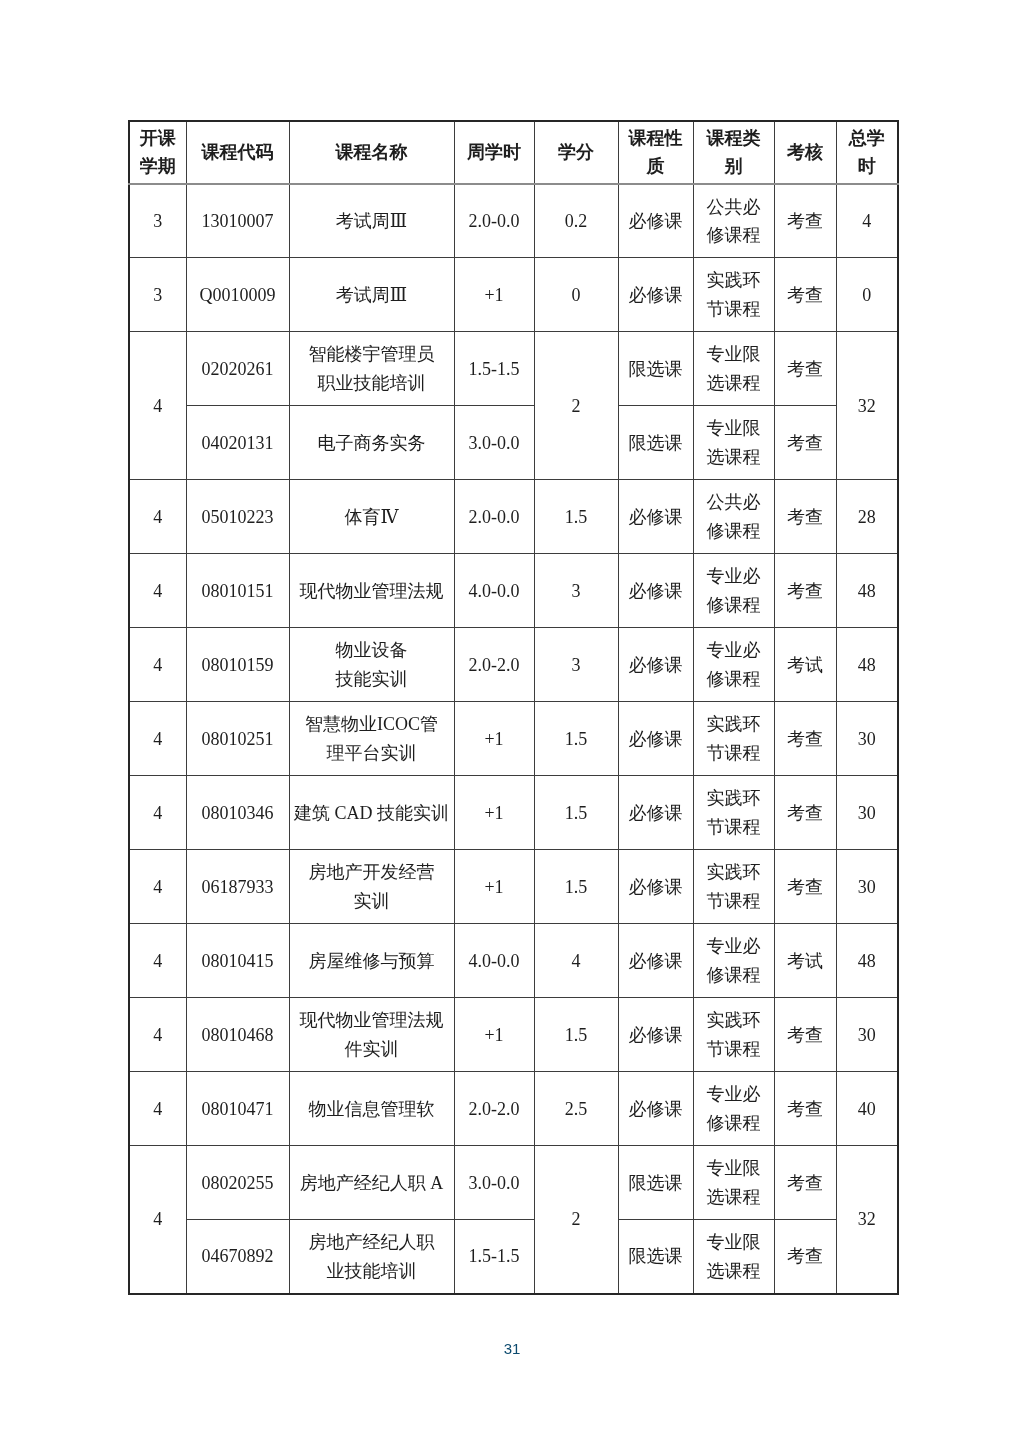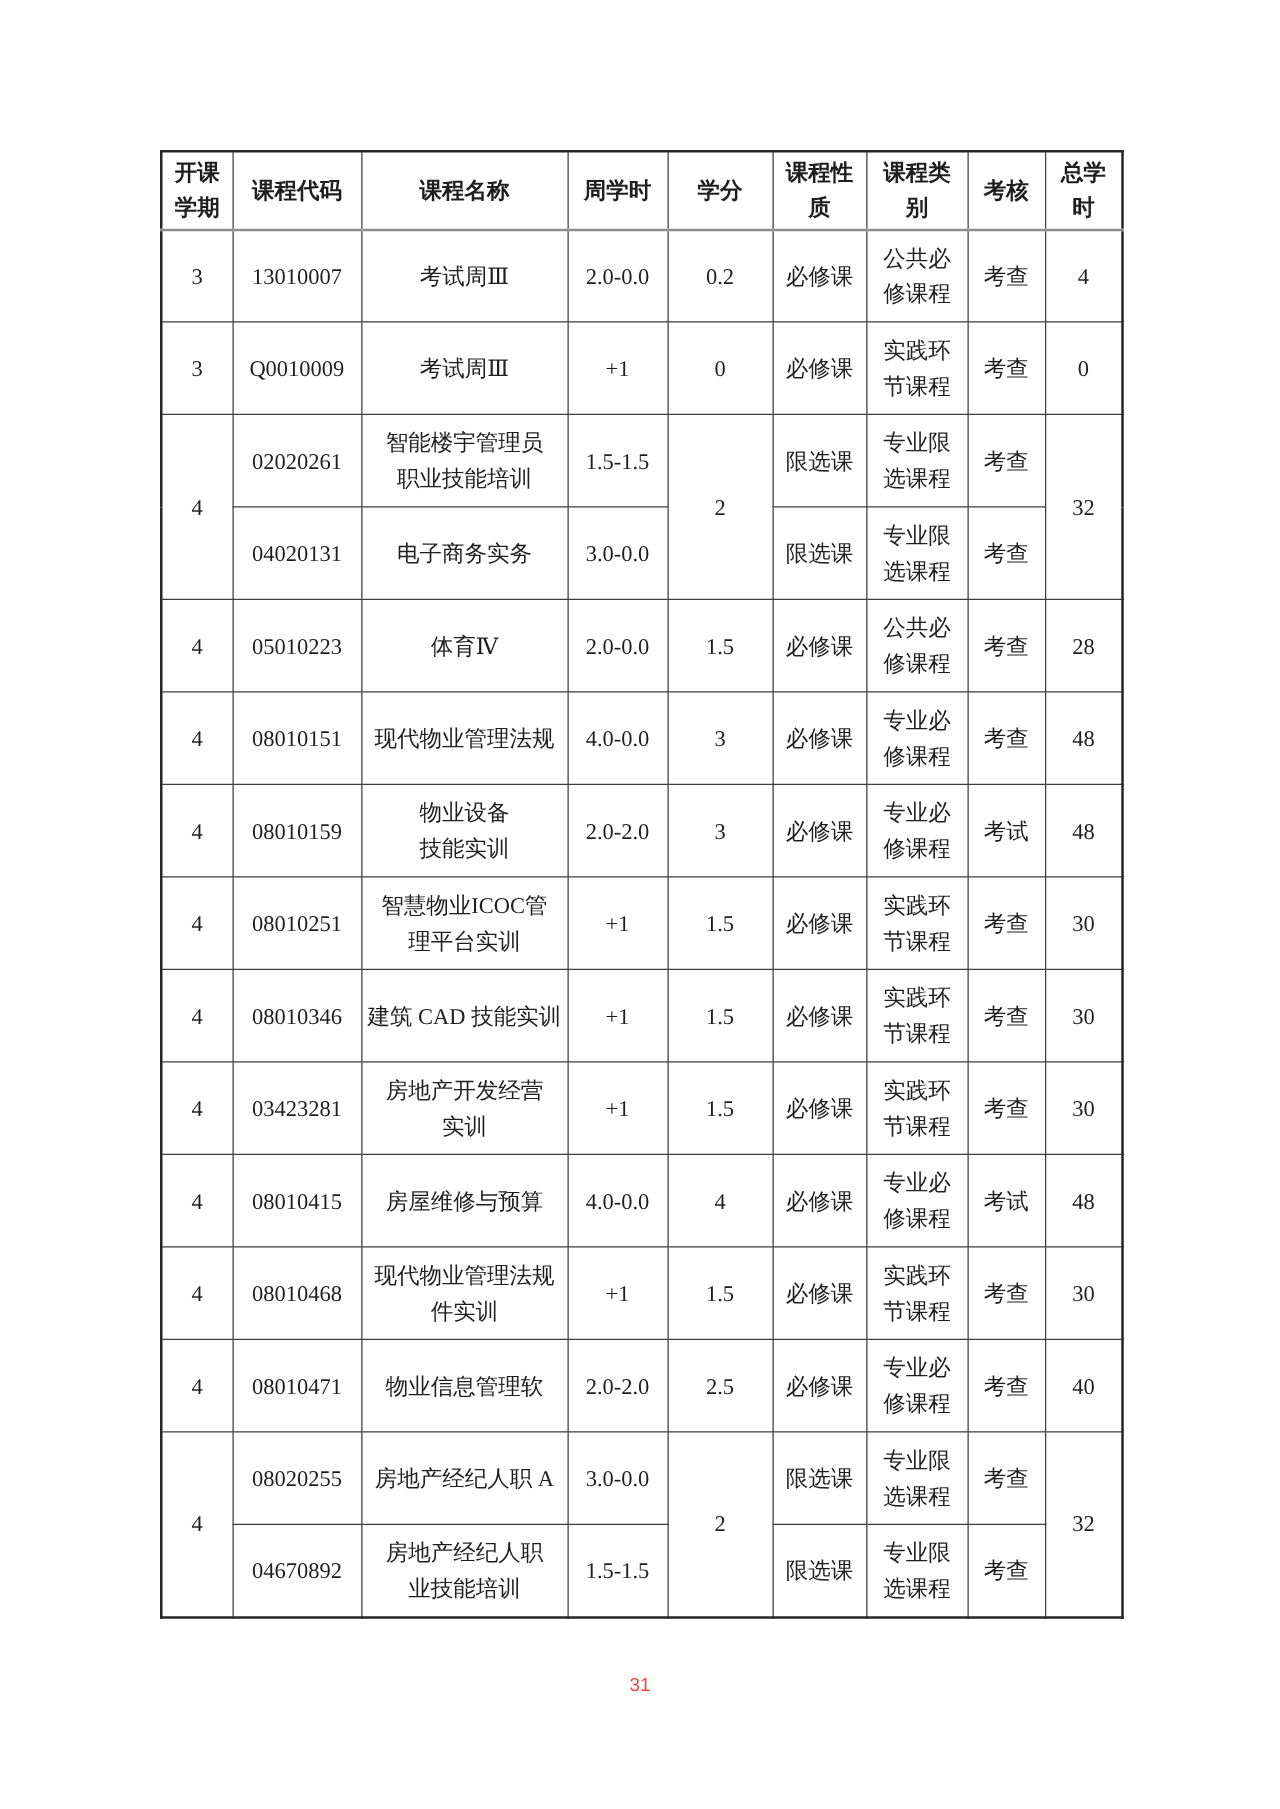--- a/index.html
+++ b/index.html
@@ -48,21 +48,21 @@
     font-weight: normal;
   }
   .page-number {
     position: absolute;
     top: 1340px;
     left: 0;
     width: 100%;
     text-align: center;
     font-size: 15px;
     font-family: "Liberation Sans", "DejaVu Sans", sans-serif;
-    color: #ef4444;
+    color: #0c4a6e;
   }
 </style>
 </head>
 <body>
 
 <div class="page">
 
   <table class="course-table">
     <colgroup>
       <col style="width:57px">
@@ -196,21 +196,21 @@
           <td>+1</td>
           <td>1.5</td>
           <td>必修课</td>
           <td>实践环
 节课程</td>
           <td>考查</td>
           <td>30</td>
         </tr>
         <tr>
           <td>4</td>
-          <td>03423281</td>
+          <td>06187933</td>
           <td>房地产开发经营
 实训</td>
           <td>+1</td>
           <td>1.5</td>
           <td>必修课</td>
           <td>实践环
 节课程</td>
           <td>考查</td>
           <td>30</td>
         </tr>

